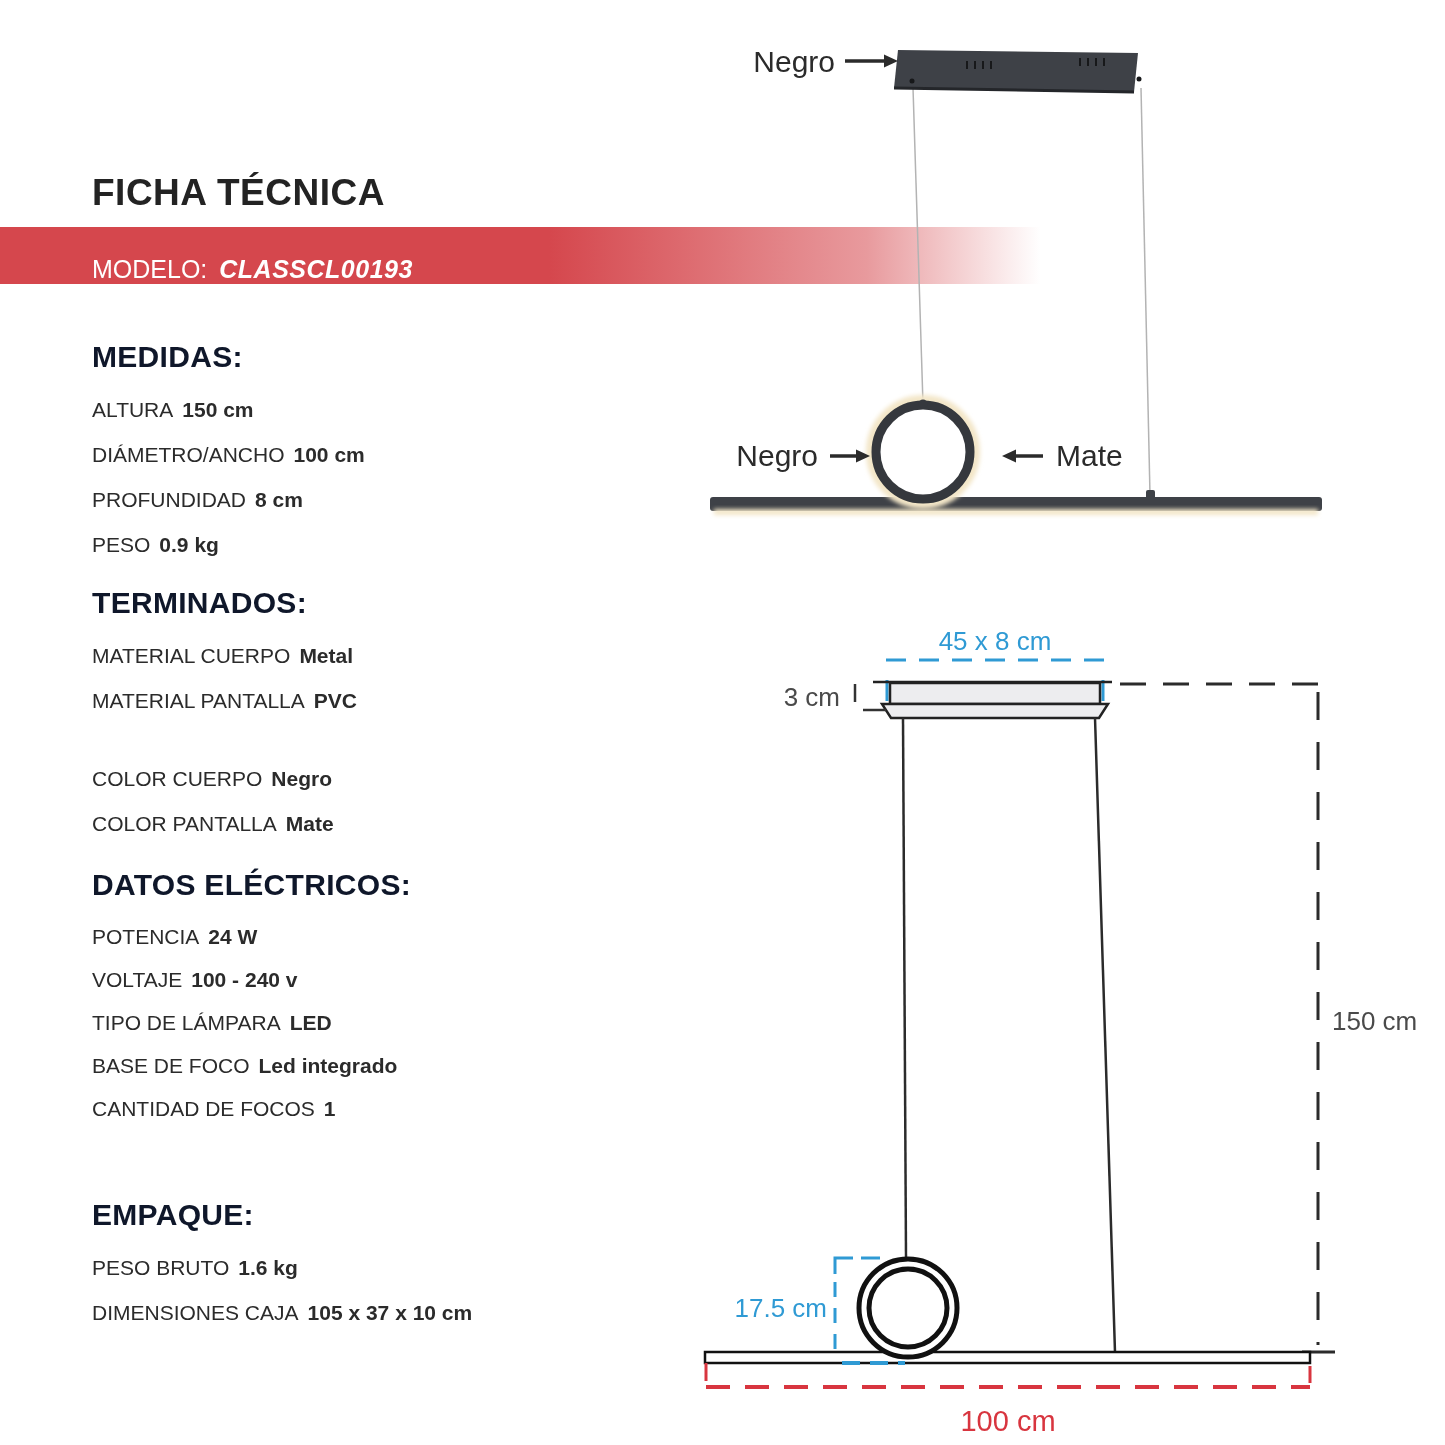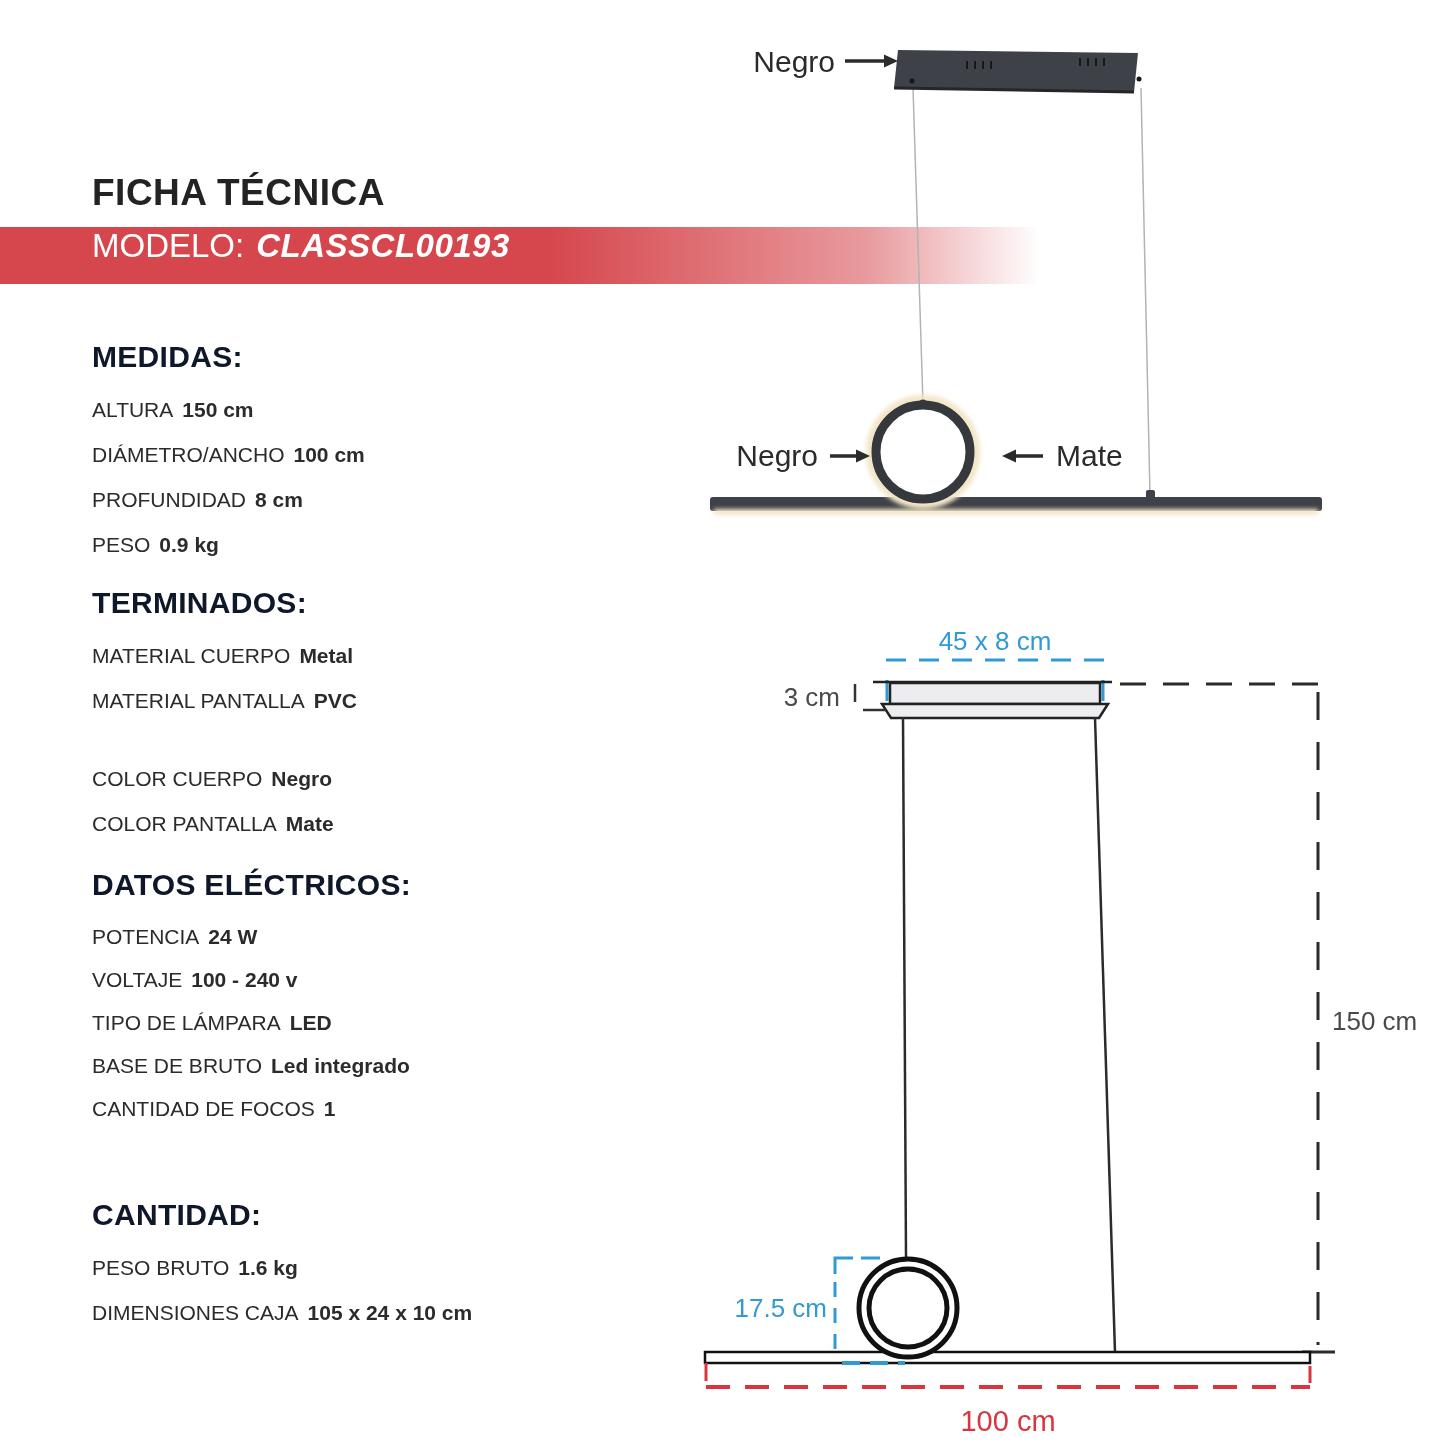--- a/index.html
+++ b/index.html
@@ -1,21 +1,21 @@
 <!DOCTYPE html>
 <html><head>
 <meta charset="utf-8">
 <style>
   html,body{margin:0;padding:0;background:#fff;}
   .page{position:relative;width:1445px;height:1445px;background:#ffffff;overflow:hidden;
         font-family:"Liberation Sans",sans-serif;color:#262626;}
   .doc-title{position:absolute;left:92px;top:172px;font-size:37px;font-weight:700;
              letter-spacing:.5px;color:#232323;}
   .banner{position:absolute;left:0;top:227px;width:100%;height:57px;box-sizing:border-box;
-          padding-left:92px;display:flex;align-items:flex-start;color:#fff;font-size:33px;
+          padding-left:92px;display:flex;align-items:flex-end;color:#fff;font-size:25px;
           background:linear-gradient(90deg,#d5474d 0%,#d5474d 38%,rgba(213,71,77,.55) 60%,rgba(213,71,77,0) 72%,rgba(213,71,77,0) 100%);}
   .banner .model-value{font-weight:700;font-style:italic;margin-left:12px;letter-spacing:.5px;}
   .section{position:absolute;left:92px;}
   .section h2{font-size:30px;font-weight:700;margin:0 0 13px 0;color:#0f172a;letter-spacing:.3px;}
   .row{font-size:21px;line-height:45px;color:#2b2b2b;white-space:nowrap;}
   .row .val{font-weight:700;margin-left:9px;}
   .row.gap{margin-top:33px;}
   .sec-datos .row{line-height:43px;}
   .sec-medidas{top:340px;}
   .sec-terminados{top:586px;}
@@ -76,34 +76,34 @@
     <div class="row">
       <span class="lbl">POTENCIA</span><span class="val">24 W</span>
     </div>
     <div class="row">
       <span class="lbl">VOLTAJE</span><span class="val">100 - 240 v</span>
     </div>
     <div class="row">
       <span class="lbl">TIPO DE LÁMPARA</span><span class="val">LED</span>
     </div>
     <div class="row">
-      <span class="lbl">BASE DE BRUTO</span><span class="val">Led integrado</span>
+      <span class="lbl">BASE DE FOCO</span><span class="val">Led integrado</span>
     </div>
     <div class="row">
       <span class="lbl">CANTIDAD DE FOCOS</span><span class="val">1</span>
     </div>
   </div>
 
   <div class="section sec-empaque">
-    <h2>CANTIDAD:</h2>
+    <h2>EMPAQUE:</h2>
     <div class="row">
       <span class="lbl">PESO BRUTO</span><span class="val">1.6 kg</span>
     </div>
     <div class="row">
-      <span class="lbl">DIMENSIONES CAJA</span><span class="val">105 x 24 x 10 cm</span>
+      <span class="lbl">DIMENSIONES CAJA</span><span class="val">105 x 37 x 10 cm</span>
     </div>
   </div>
 
   <svg style="position:absolute;left:680px;top:0;" width="765" height="560" viewBox="0 0 765 560">
     <defs>
       <filter id="soft" x="-20%" y="-60%" width="140%" height="260%">
         <feGaussianBlur stdDeviation="2"></feGaussianBlur>
       </filter>
     </defs>
 

